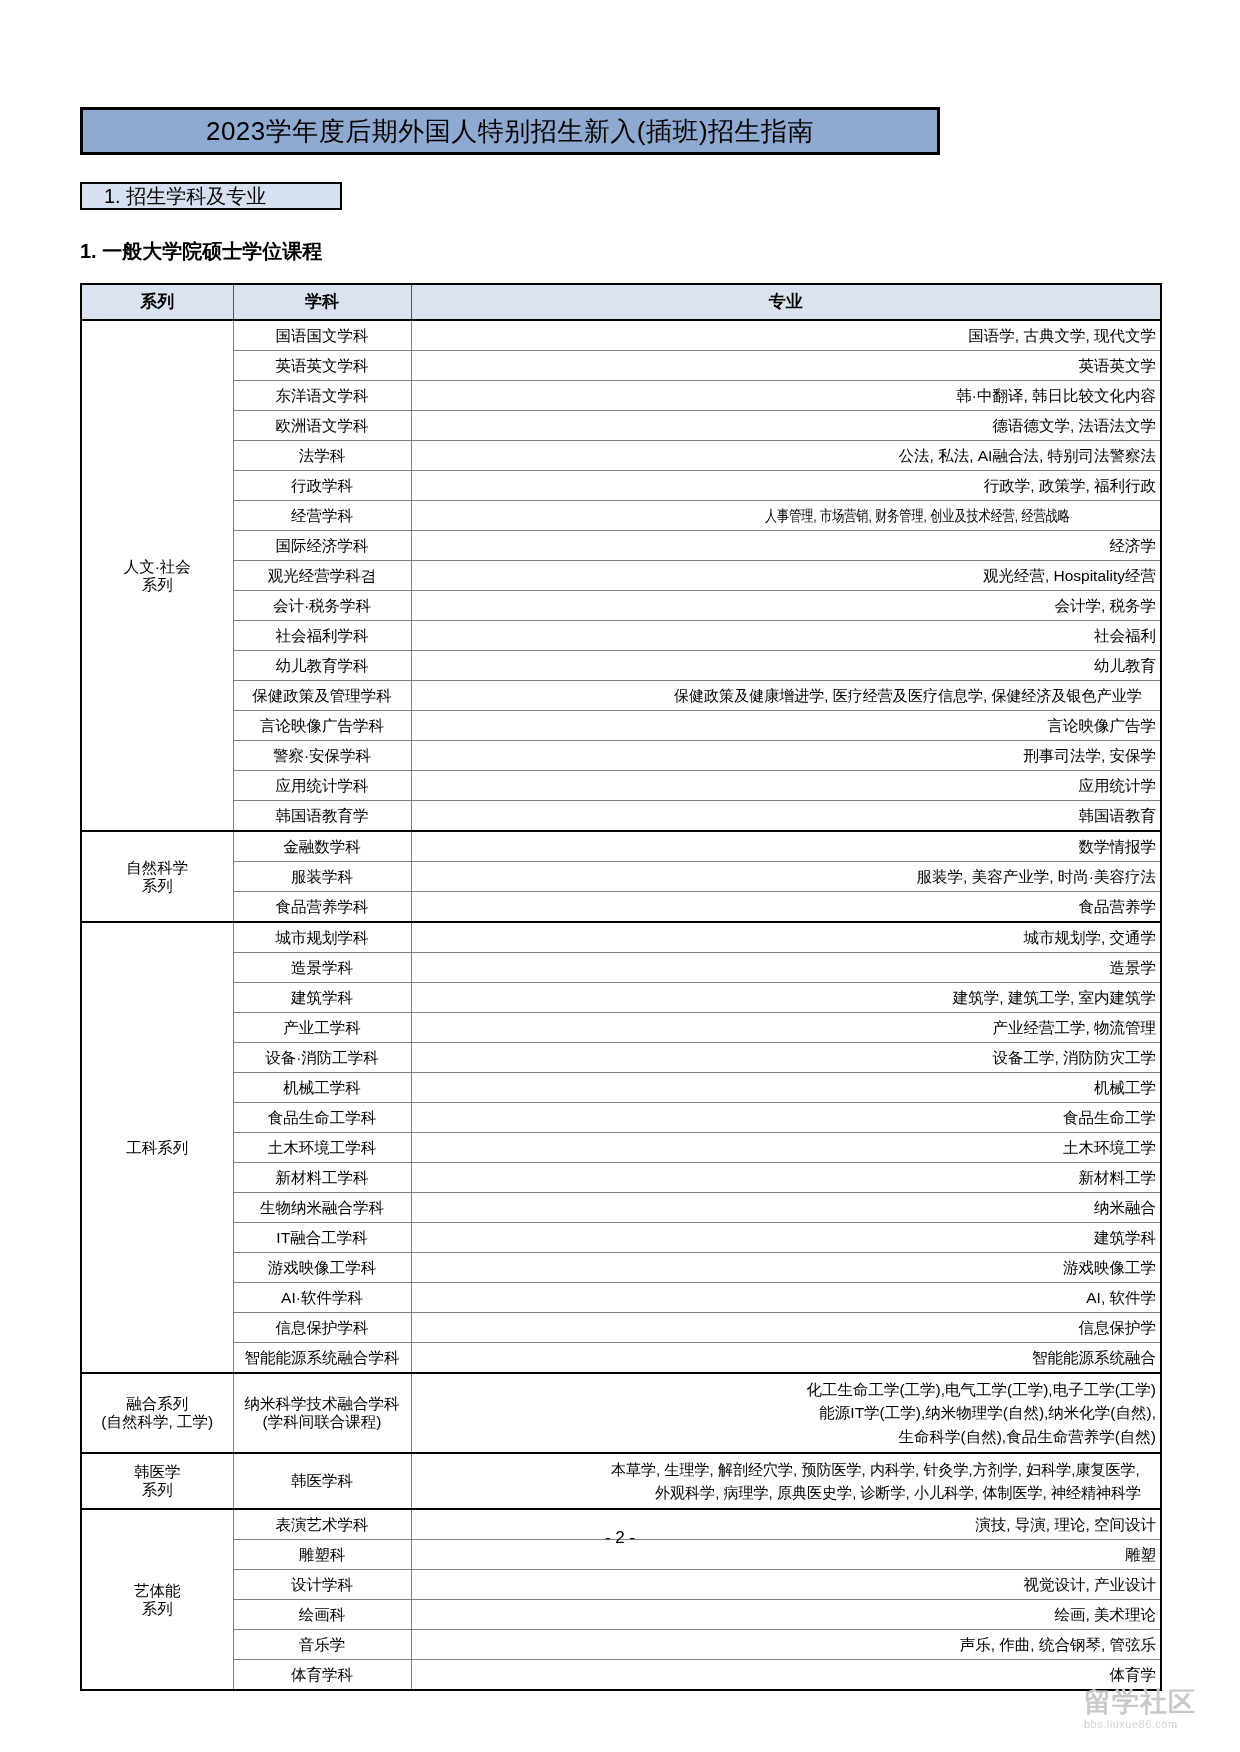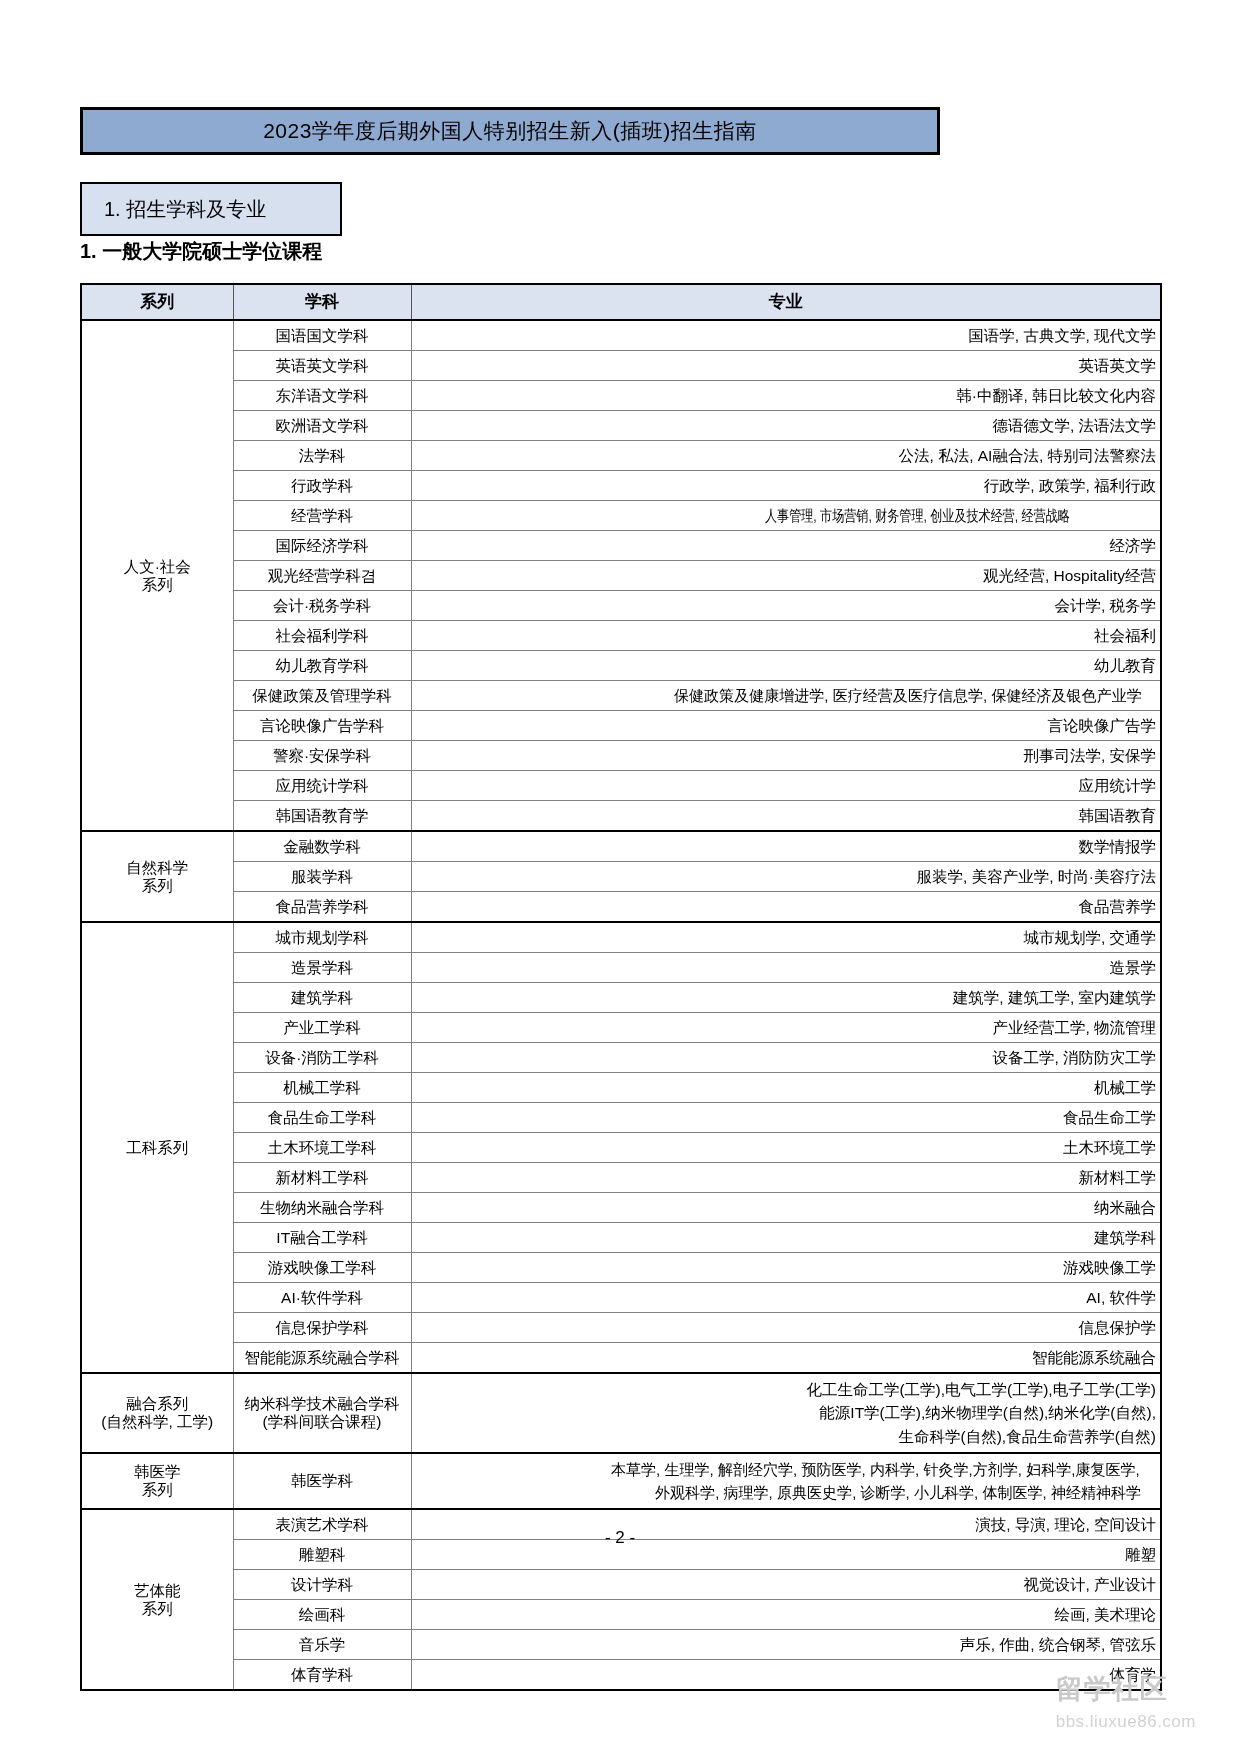--- a/index.html
+++ b/index.html
@@ -22,31 +22,31 @@
   .title-banner{
     position:absolute;
     left:80px; top:107px;
     width:860px; height:48px;
     background:#8FAAD0;
     border:3px solid #000;
     box-sizing:border-box;
     display:flex;align-items:center;justify-content:center;
   }
   .title-banner .t{
-    font-size:21px;
+    font-size:26px;
     font-weight:400;
     letter-spacing:.5px;
     white-space:nowrap;
   }
 
   
   .section-chip{
     position:absolute;
     left:80px; top:182px;
-    width:262px; height:54px;
+    width:262px; height:28px;
     background:#D7E0EF;
     border:2px solid #000;
     box-sizing:border-box;
     display:flex;align-items:center;
     padding-left:22px;
   }
   .section-chip .t{ font-size:20px; }
 
   
   .sub-heading{
@@ -134,24 +134,24 @@
     line-height:1;
     user-select:none;
   }
   .watermark .wm-main{
     font-size:27px;
     font-weight:bold;
     color:#c9c9c9;
     letter-spacing:1px;
   }
   .watermark .wm-sub{
-    font-size:17px;
+    font-size:11px;
     color:#d2d2d2;
     letter-spacing:.5px;
-    margin-top:10px;
+    margin-top:3px;
   }
 </style>
 </head>
 <body>
 
 <div class="page">
 
   <div class="title-banner">
     <span class="t">2023学年度后期外国人特别招生新入(插班)招生指南</span>
   </div>

